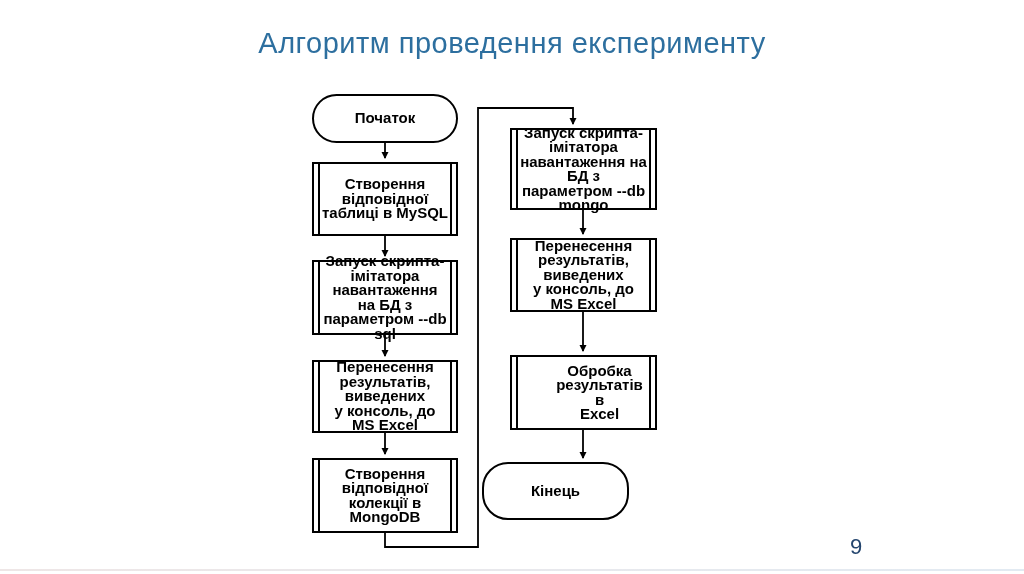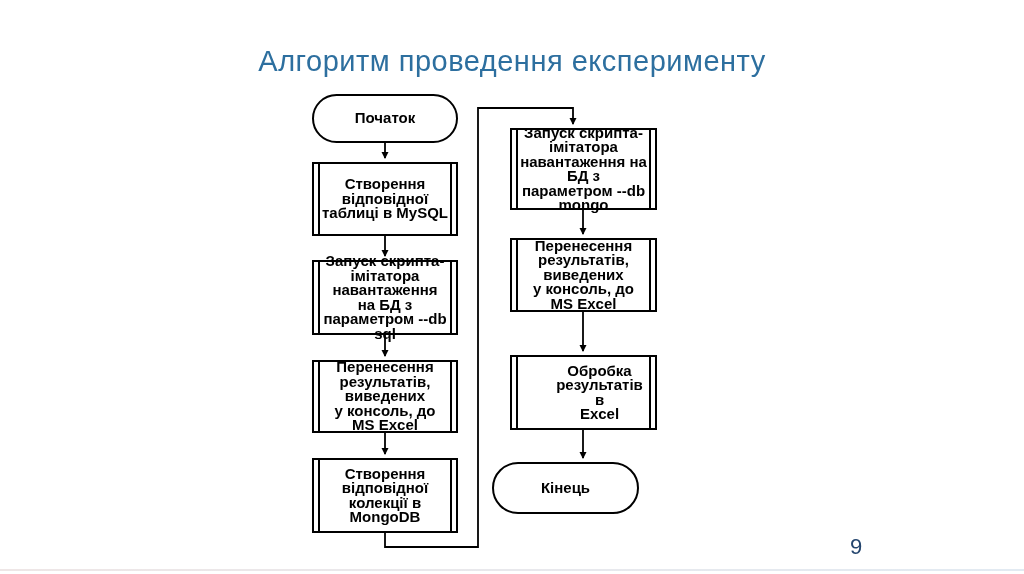--- a/index.html
+++ b/index.html
@@ -15,21 +15,20 @@
   .slide-title {
     position: absolute;
     top: 27px;
     left: 0;
     width: 100%;
     text-align: center;
     font-size: 29px;
     font-weight: 400;
     letter-spacing: 0.5px;
     color: #2d6f9f;
-    margin-top: 18px;
   }
   .node {
     position: absolute;
     display: flex;
     align-items: center;
     justify-content: center;
     background: #ffffff;
     border: 2px solid #000000;
     text-align: center;
     font-weight: bold;
@@ -104,21 +103,21 @@
 параметром --db
 mongo</div>
 
   <div class="node predefined" style="left:510px; top:238px; width:147px; height:74px;">Перенесення
 результатів, виведених
 у консоль, до MS Excel</div>
 
   <div class="node predefined" style="left:510px; top:355px; width:147px; height:75px;padding-left:40px;">Обробка результатів в
 Excel</div>
 
-  <div class="node terminator" style="left:492px; top:462px; width:147px; height:52px;">Кінець</div>
+  <div class="node terminator" style="left:482px; top:462px; width:147px; height:58px;">Кінець</div>
 
   <svg class="connector-layer" viewBox="0 0 1024 574" xmlns="http://www.w3.org/2000/svg">
     <defs>
       <marker id="arrow" markerWidth="8" markerHeight="8" refX="6" refY="3.5" orient="auto" markerUnits="userSpaceOnUse">
         <path d="M0,0 L7,3.5 L0,7 Z" fill="#000000"></path>
       </marker>
     </defs>
     <g stroke="#000000" stroke-width="1.8" fill="none">
       <path d="M385,143 L385,158" marker-end="url(#arrow)"></path>
       <path d="M385,236 L385,256" marker-end="url(#arrow)"></path>

